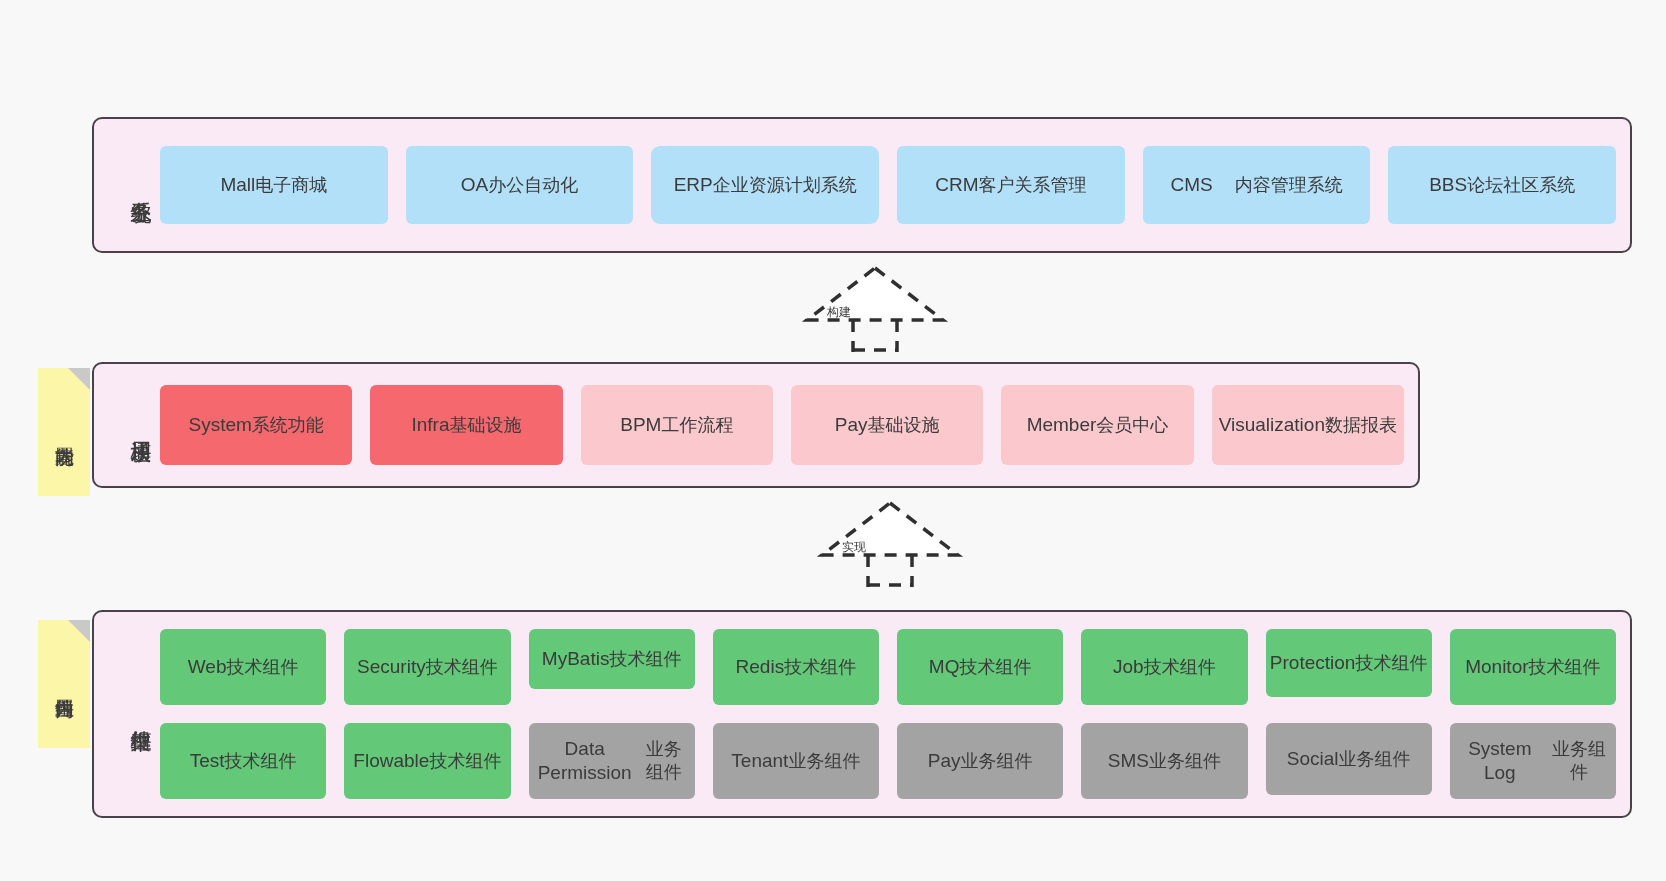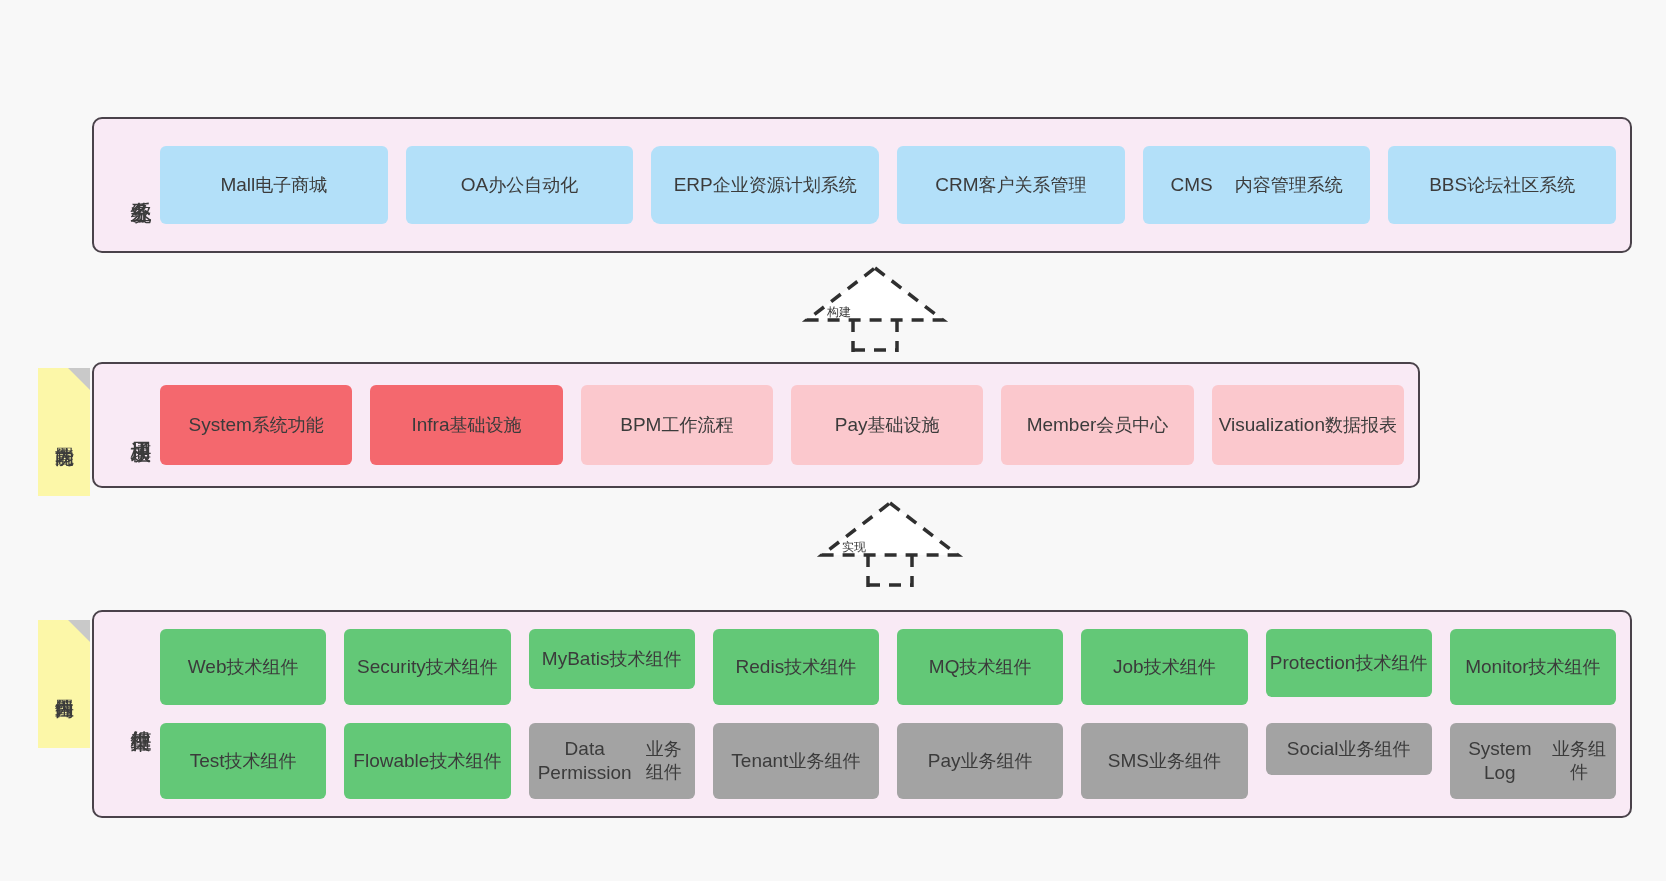--- a/index.html
+++ b/index.html
@@ -284,21 +284,21 @@
           <span class="cn">业务组件</span>
         </div>
         <div class="card c-lightgreen" style="height:76px;">
           <span class="en">Pay</span>
           <span class="cn">业务组件</span>
         </div>
         <div class="card c-lightgreen" style="height:76px;">
           <span class="en">SMS</span>
           <span class="cn">业务组件</span>
         </div>
-        <div class="card c-lightgreen" style="height:52px;">
+        <div class="card c-lightgreen" style="height:72px;">
           <span class="en">Social</span>
           <span class="cn">业务组件</span>
         </div>
         <div class="card c-lightgreen" style="height:76px;">
           <span class="en">System Log</span>
           <span class="cn">业务组件</span>
         </div>
       </div>
 
     </div>

